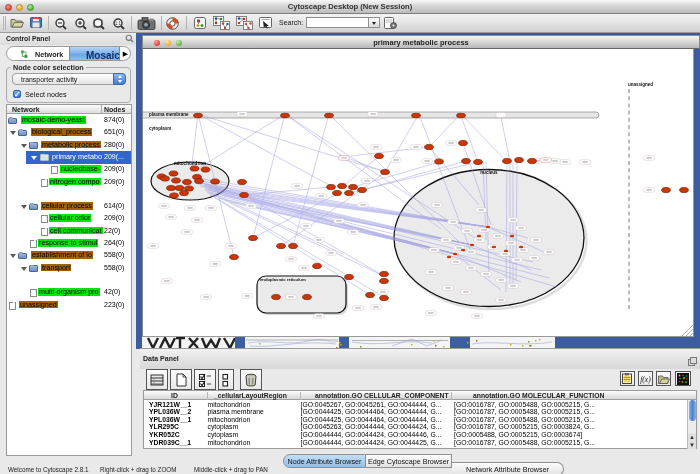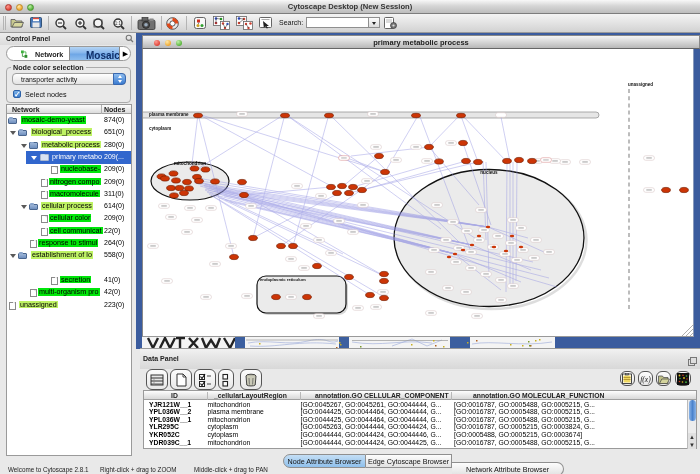--- a/index.html
+++ b/index.html
@@ -31,42 +31,42 @@
 #chklabel{left:25px;top:89.5px;font-size:7.2px;color:#111;}
 #treebox{left:6px;top:104px;width:126px;height:352px;background:#fff;border:1px solid #9a9a9a;}
 #treehead{position:absolute;left:0;top:0;width:124px;height:8.5px;background:linear-gradient(#fdfdfd,#dcdcdc);border-bottom:1px solid #a0a0a0;}
 #treehead .n1{position:absolute;left:5px;top:0.5px;font-size:7px;font-weight:bold;color:#222;}
 #treehead .n2{position:absolute;left:97px;top:0.5px;font-size:7px;font-weight:bold;color:#222;}
 #treehead .dv{position:absolute;left:94px;top:0;width:1px;height:8.5px;background:#b0b0b0;}
 .trow{position:absolute;height:12.3px;width:124px;}
 .trow .lbl{position:absolute;top:1.5px;font-size:7.2px;line-height:7.5px;color:#000;padding:0 1px;white-space:nowrap;}
 .trow .num{position:absolute;left:97px;top:1.5px;font-size:7px;line-height:7.5px;color:#000;}
 .gbg{background:#00e60a;}
-.rbg{background:#bef264;}
+.rbg{background:#a16207;}
 .tri{position:absolute;top:4.5px;width:0;height:0;border-left:3px solid transparent;border-right:3px solid transparent;border-top:4px solid #595959;}
 .fold{position:absolute;top:3px;width:9px;height:6.5px;background:linear-gradient(#9db6d8,#6f8fbf);border:0.5px solid #4a668f;border-radius:1px;}
 .fold:before{content:"";position:absolute;left:0;top:-1.5px;width:4px;height:1.5px;background:#8aa5cc;border-radius:1px 1px 0 0;}
 .leaf{position:absolute;top:2.5px;width:6.5px;height:8px;background:#fff;border:0.6px solid #8a8a8a;}
 .leaf:after{content:"";position:absolute;right:-0.6px;top:-0.6px;border:1.6px solid;border-color:#d8d8d8 #e9e9e9 #fff #fff;}
 .selrow{background:linear-gradient(90deg,transparent 19px,#3166cd 19px);}
 .selrow .lbl,.selrow .num{color:#fff;}
 .selrow .tri{border-top-color:#fff;}
 .selrow .fold{background:#d8e2f2;border-color:#aab8d0;}
 .selrow .fold:before{background:#c8d6ec;}
 
 #desktop{left:136px;top:33px;width:564px;height:316px;background:#3b5c9e;}
 #wintitle{left:142px;top:35px;width:558px;height:14px;background:linear-gradient(#f5f5f5,#b8b8b8);border:1px solid #888;border-bottom:1px solid #666;}
 #wintitle .t{position:absolute;left:0;right:0;top:2px;text-align:center;font-size:7.5px;font-weight:bold;color:#222;}
 .wbtn{position:absolute;top:4px;width:6px;height:6px;border-radius:50%;}
 #canvas{left:142px;top:49px;width:552px;height:288px;background:#fff;border-left:1px solid #888;border-bottom:1px solid #999;border-right:1px solid #8899bb;}
 #bstrip{left:142px;top:337px;width:552px;height:12px;background:#f4f4f4;}
 
 #dphead{left:140px;top:348px;width:560px;height:21px;background:linear-gradient(#f2f2f2 0%,#e6e6e6 40%,#d8d8d8 100%);border-top:1px solid #9a9a9a;}
 #dphead .t{position:absolute;left:3px;top:5.5px;font-size:7px;font-weight:bold;color:#222;}
-.dbtn{position:absolute;top:369px;width:22px;height:21px;background:linear-gradient(#fcfcfc,#e8e8e8);border:1px solid #555;border-radius:6px;}
+.dbtn{position:absolute;top:369px;width:22px;height:21px;background:linear-gradient(#fcfcfc,#e8e8e8);border:1px solid #555;border-radius:0;}
 #dtable{left:143px;top:390px;width:554px;height:59px;background:#fff;border:1px solid #9a9a9a;}
 #dthead{position:absolute;left:0;top:0;width:552px;height:8.5px;background:linear-gradient(#fdfdfd,#d8d8d8);border-bottom:1px solid #a0a0a0;}
 #dthead span{position:absolute;top:0.5px;font-size:6.8px;font-weight:bold;color:#222;}
 .dcol{position:absolute;top:0;width:1px;height:8.5px;background:#b8b8b8;}
 .drow{position:absolute;width:552px;height:7.6px;font-size:6.8px;color:#000;white-space:nowrap;}
 .drow b{position:absolute;left:5px;font-weight:bold;}
 .drow .c2{position:absolute;left:63.5px;}
 .drow .c3{position:absolute;left:156.5px;}
 .drow .c4{position:absolute;left:310px;}
 #dscroll{position:absolute;right:0px;top:9px;width:9px;height:49px;background:#ececec;border-left:1px solid #bbb;}
@@ -620,25 +620,20 @@
 <div class="trow" style="top:58.7px">
       <span class="leaf" style="left:44px"></span>
       <span class="lbl gbg" style="left:53px">nucleobase-</span>
       <span class="num">209(0)</span>
     </div>
 <div class="trow" style="top:71.0px">
       <span class="leaf" style="left:34px"></span>
       <span class="lbl gbg" style="left:42px">nitrogen compo</span>
       <span class="num">209(0)</span>
     </div>
-<div class="trow" style="top:83.3px">
-      <span class="leaf" style="left:34px"></span>
-      <span class="lbl gbg" style="left:42px">macromolecule</span>
-      <span class="num">311(0)</span>
-    </div>
 <div class="trow" style="top:95.6px">
       <span class="tri" style="left:14px"></span>
       <span class="fold" style="left:22px"></span>
       <span class="lbl rbg" style="left:34px">cellular process</span>
       <span class="num">614(0)</span>
     </div>
 <div class="trow" style="top:107.9px">
       <span class="leaf" style="left:34px"></span>
       <span class="lbl gbg" style="left:42px">cellular color</span>
       <span class="num">209(0)</span>
@@ -652,24 +647,25 @@
       <span class="tri" style="left:3px"></span>
       <span class="fold" style="left:11px"></span>
       <span class="lbl rbg" style="left:24px">establishment of lo</span>
       <span class="num">558(0)</span>
     </div>
 <div class="trow" style="top:132.5px">
       <span class="leaf" style="left:23px"></span>
       <span class="lbl gbg" style="left:31px">response to stimul</span>
       <span class="num">264(0)</span>
     </div>
-<div class="trow" style="top:169.4px">
-      <span class="leaf" style="left:44px"></span>
-      <span class="lbl gbg" style="left:53px">secretion</span>
-      <span class="num">41(0)</span>
+<div class="trow" style="top:157.1px">
+      <span class="tri" style="left:14px"></span>
+      <span class="fold" style="left:22px"></span>
+      <span class="lbl rbg" style="left:34px">transport</span>
+      <span class="num">558(0)</span>
     </div>
 <div class="trow" style="top:181.7px">
       <span class="leaf" style="left:23px"></span>
       <span class="lbl gbg" style="left:31px">multi-organism pro</span>
       <span class="num">42(0)</span>
     </div>
 <div class="trow" style="top:194.0px">
       <span class="leaf" style="left:2px"></span>
       <span class="lbl rbg" style="left:12px">unassigned</span>
       <span class="num">223(0)</span>

